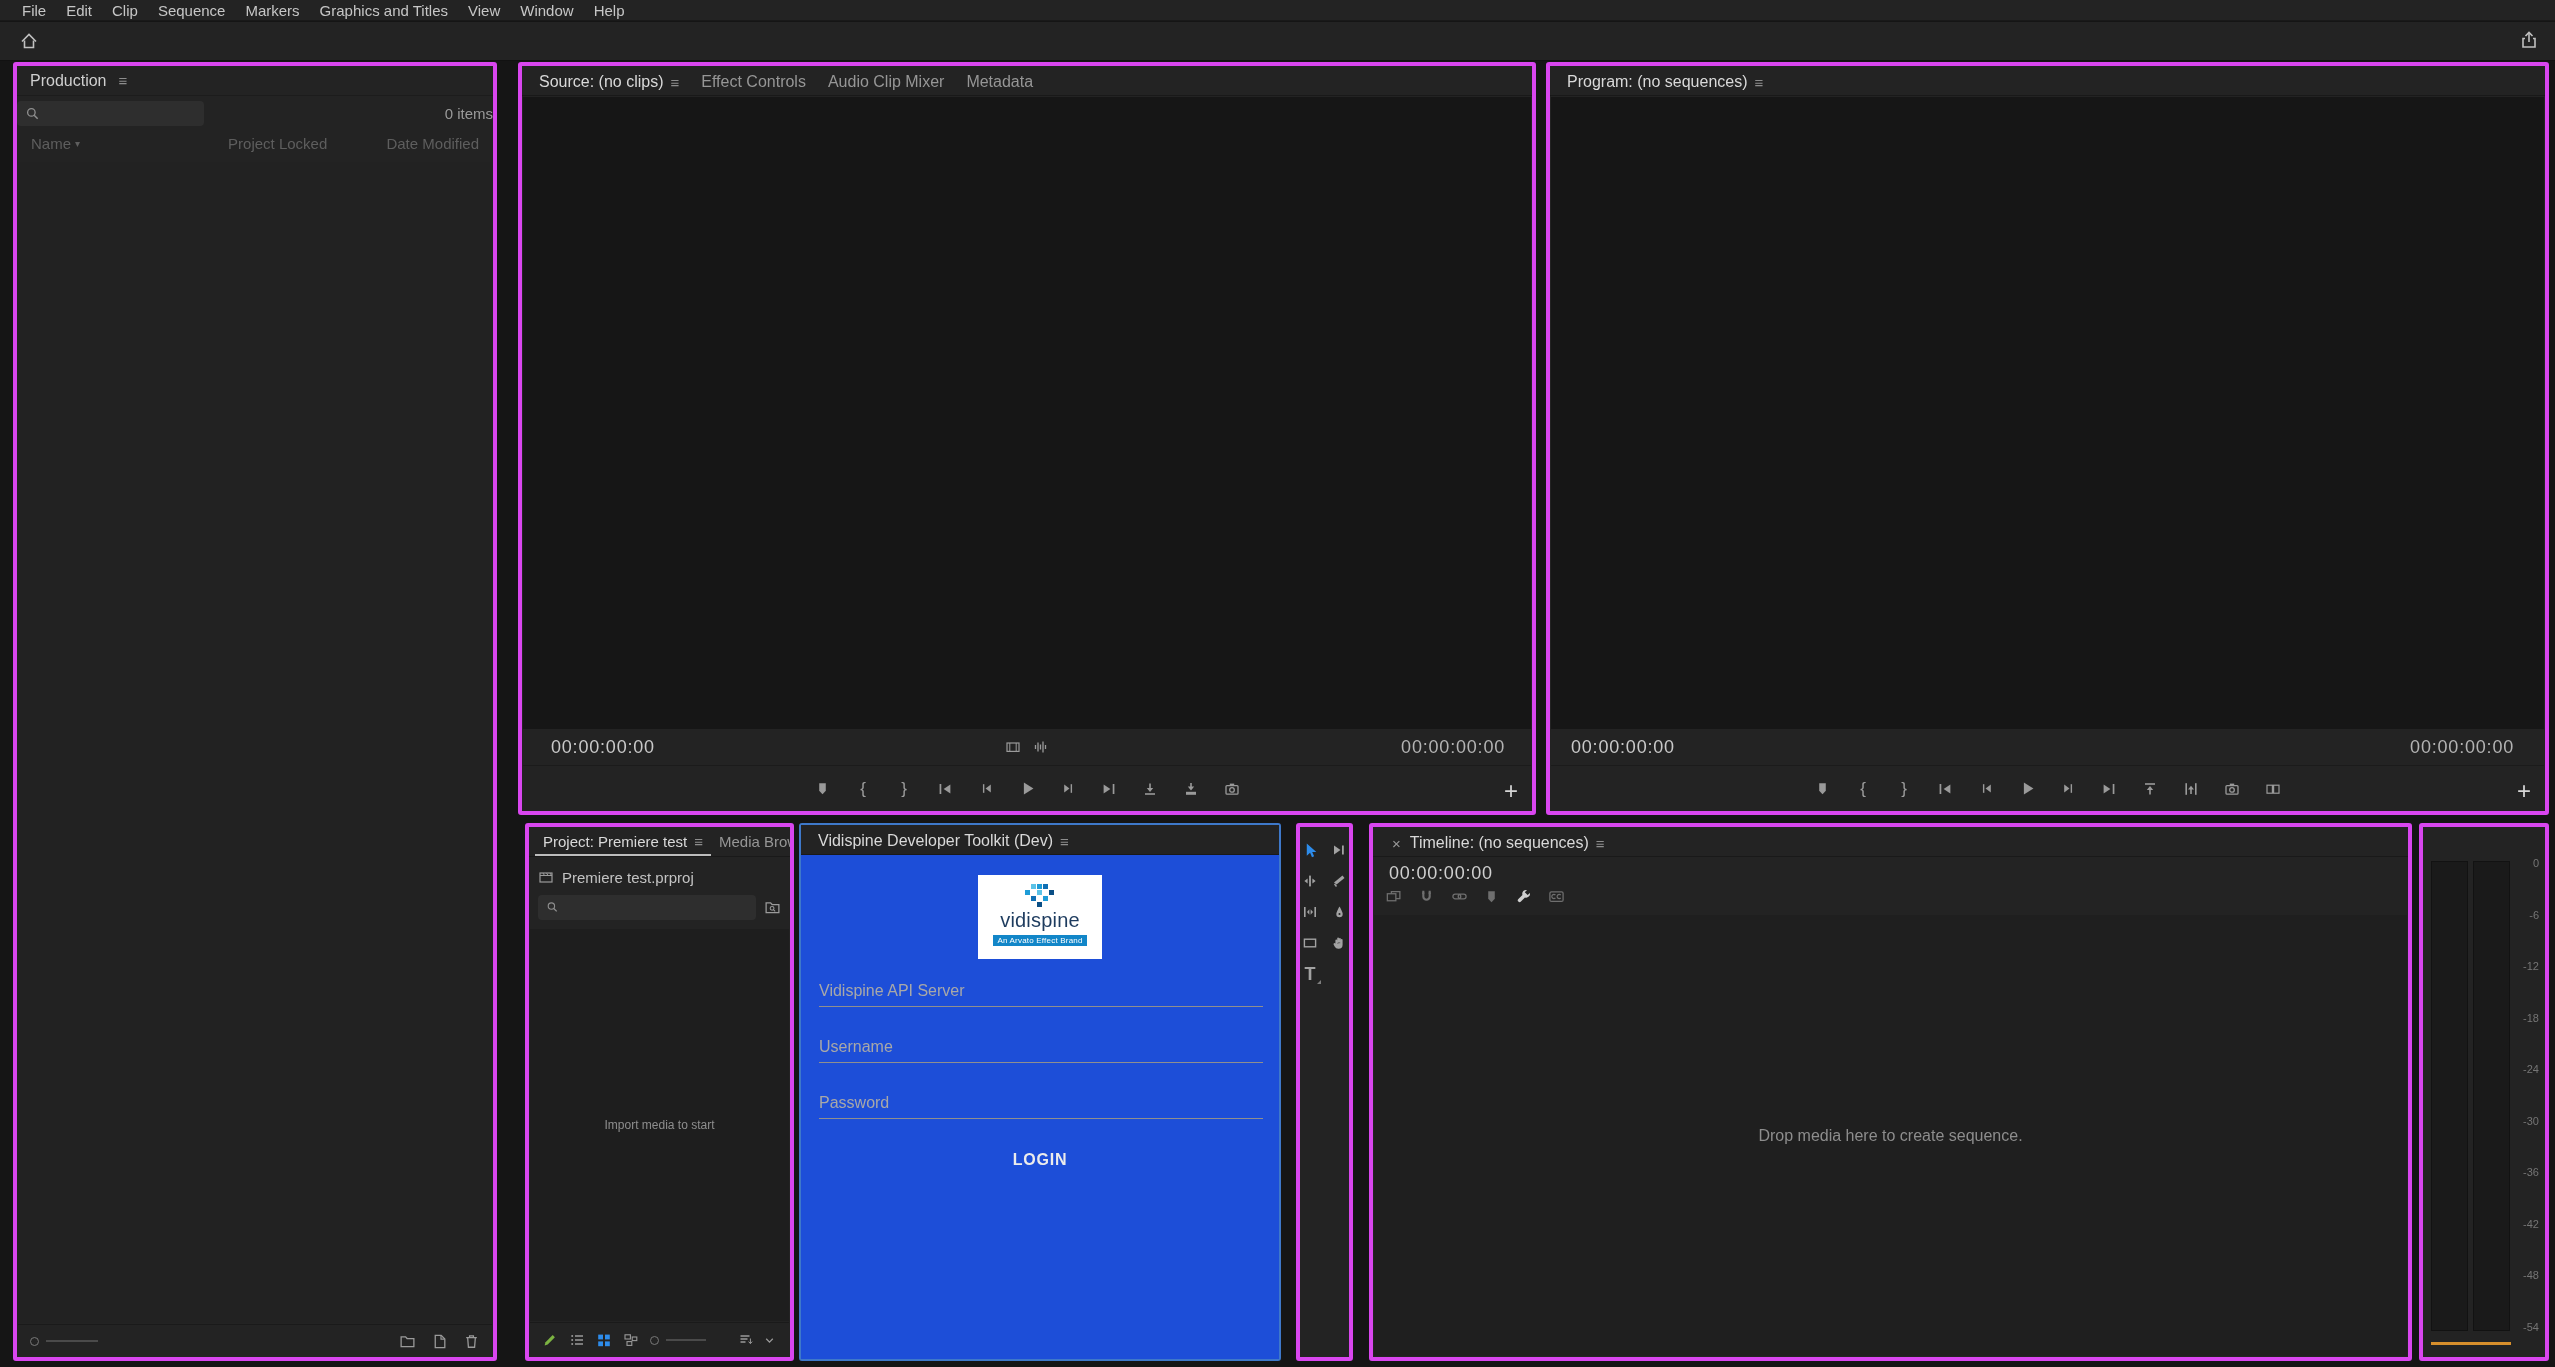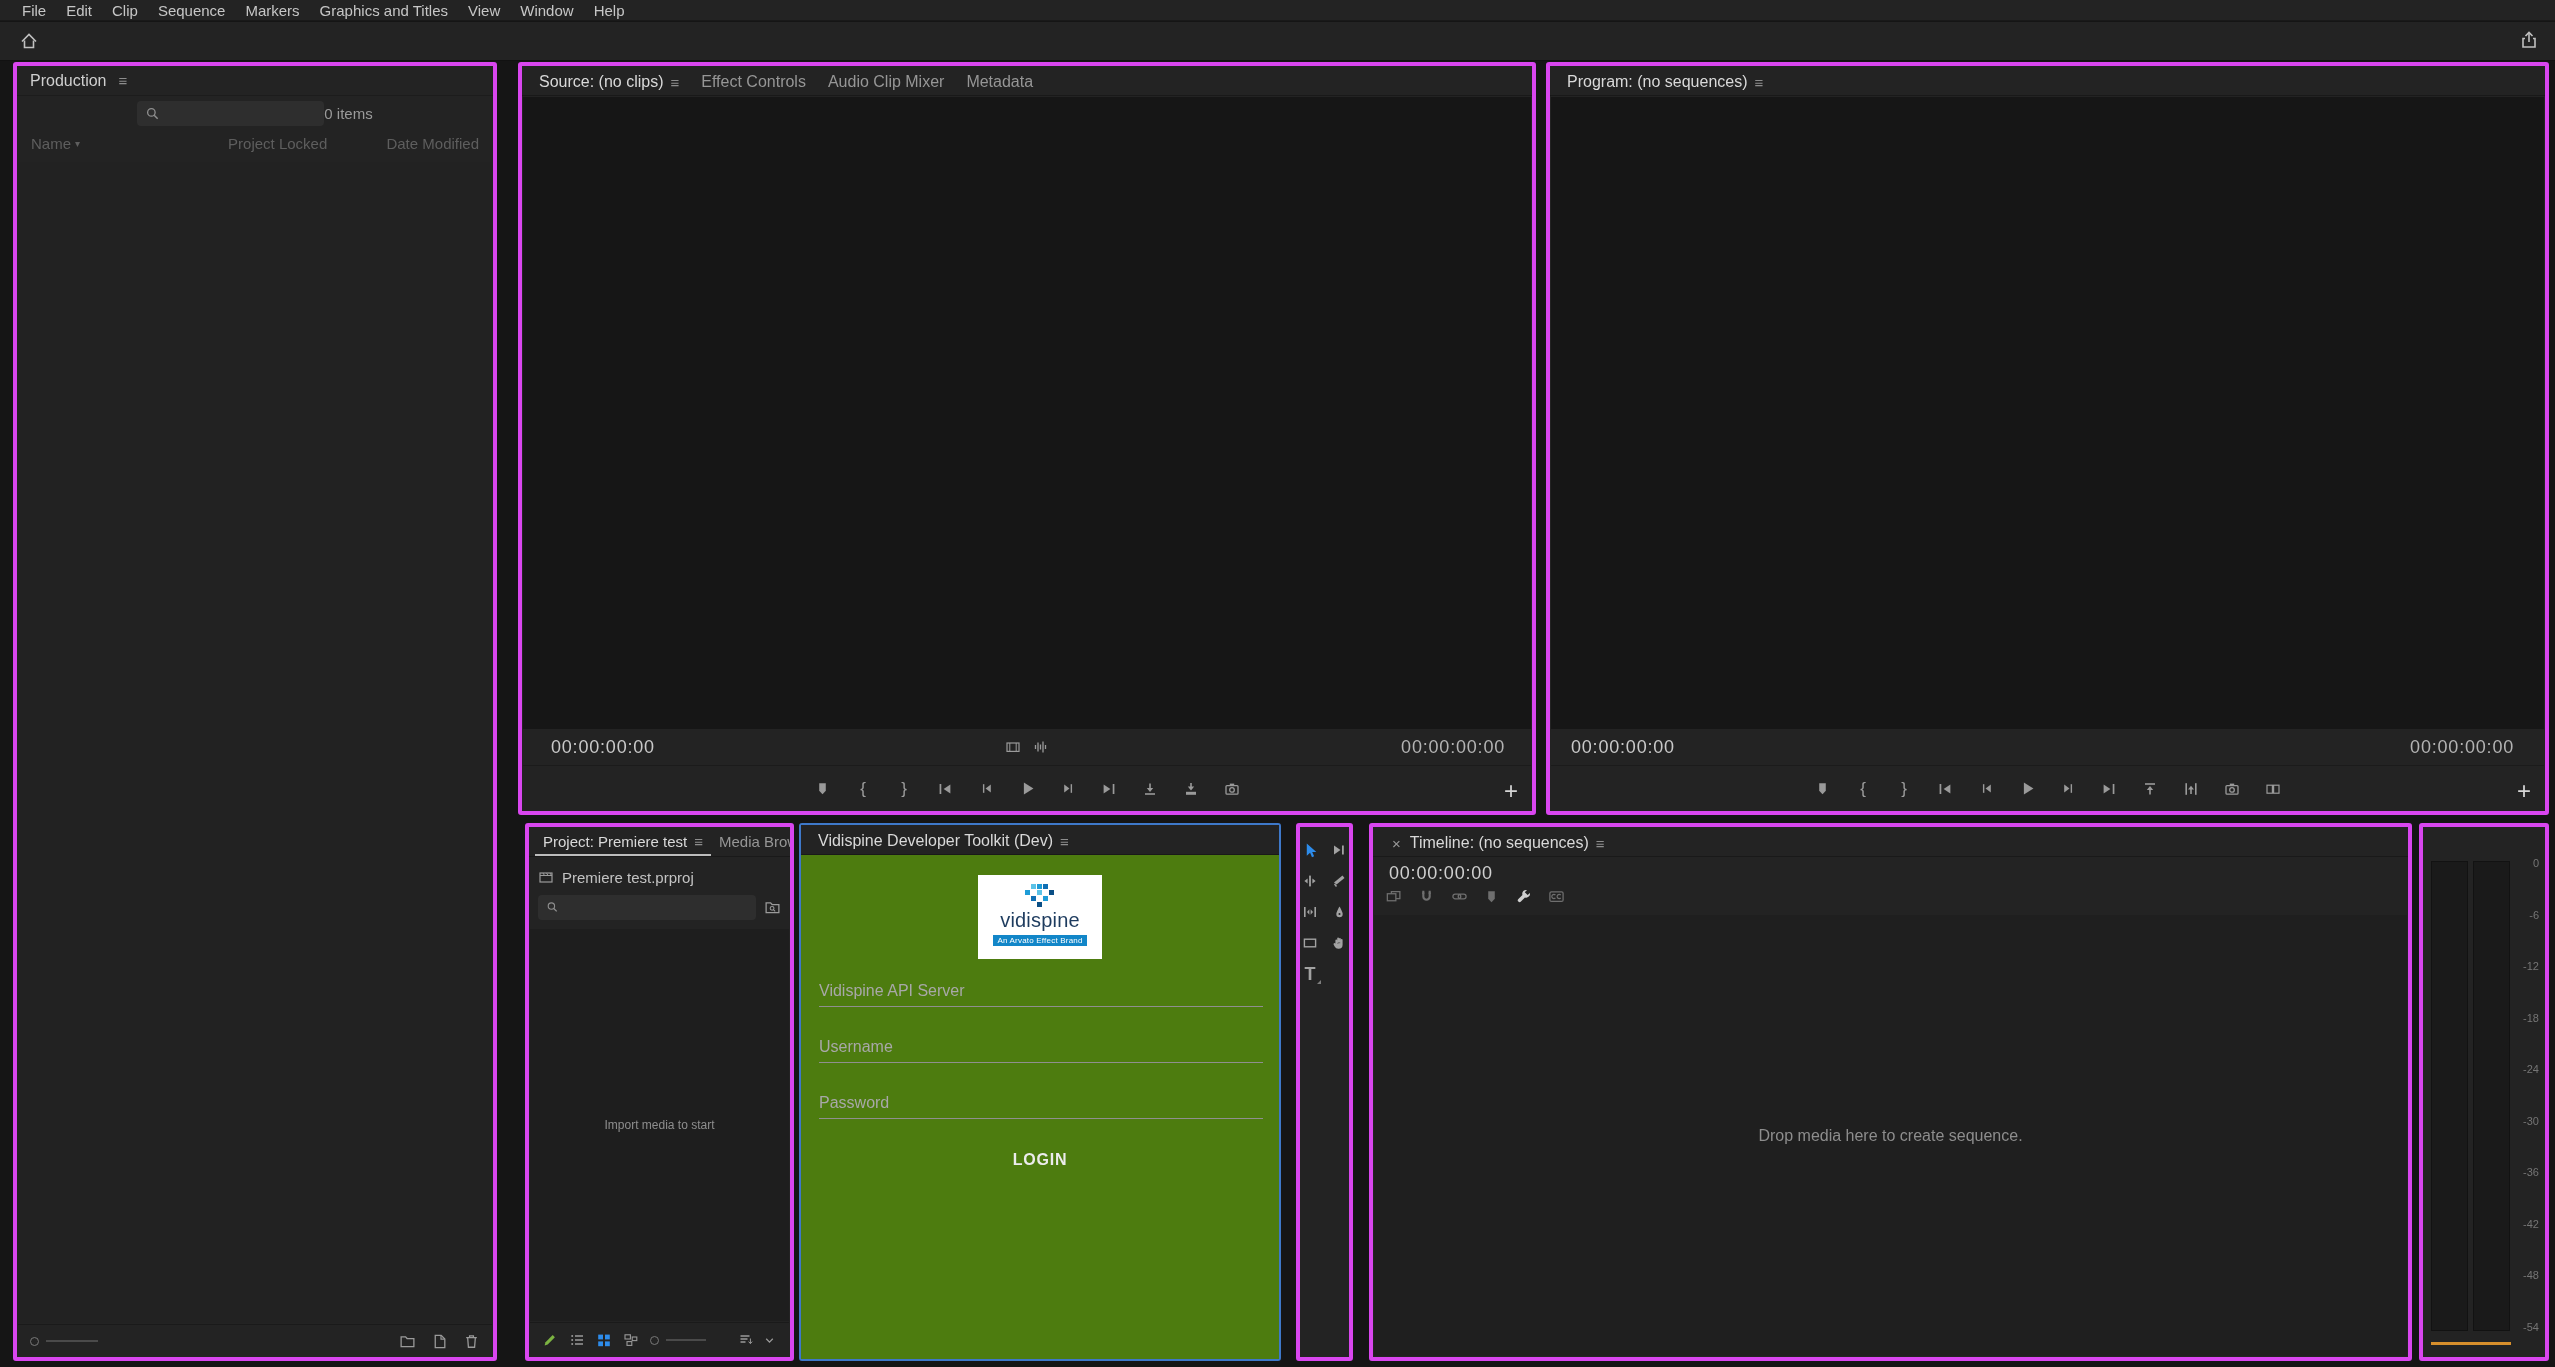--- a/index.html
+++ b/index.html
@@ -27,21 +27,21 @@
     color:#969696;overflow:hidden;white-space:nowrap;border-bottom:1px solid #191919}
   .tab{display:flex;align-items:center;gap:7px;padding:16px 11px}
   .tab.active{color:#d9d9d9}
   .tab.active.underline{box-shadow:inset 0 -2px 0 #bcbcbc}
   .ham{font-size:15px;color:#8d8d8d;line-height:1}
   .close-x{font-size:15px;color:#9a9a9a;padding:0 2px}
 
   
   #production .header{height:30px;display:flex;align-items:center;padding:0 13px;gap:12px;
     font-size:16px;color:#cfcfcf;border-bottom:1px solid #1c1c1c}
-  .search-row{display:flex;align-items:center;justify-content:center;padding:0 0;height:34px}
+  .search-row{display:flex;align-items:center;justify-content:space-between;padding:0 0;height:34px}
   .searchbox{display:flex;align-items:center;gap:6px;background:#2e2e2e;border-radius:4px;
     height:25px;padding:0 8px;color:#8f8f8f}
   .searchbox input{background:transparent;border:none;outline:none;color:#cfcfcf;font-size:14px;width:150px}
   .count{font-size:15px;color:#9a9a9a}
   #prod-cols{display:flex;align-items:center;padding:0 14px;height:26px;font-size:15px;color:#5e5e5e}
   #prod-cols .caret{font-size:10px;margin-left:4px;color:#5e5e5e}
   #prod-cols .c-locked{margin-left:148px}
   #prod-cols .c-mod{margin-left:auto}
   #prod-body{position:absolute;top:96px;bottom:34px;left:1px;right:1px;background:#222}
   .panel-footer{position:absolute;bottom:0;left:1px;right:1px;height:33px;display:flex;
@@ -74,21 +74,21 @@
   #proj-body{position:absolute;top:102px;bottom:36px;left:1px;right:1px;background:#1e1e1e;
     display:flex;align-items:center;justify-content:center}
   #proj-body span{font-size:12px;color:#8e8e8e}
   #project .panel-footer{height:35px}
   .green{color:#7cb342}
   .blue{color:#2d8ceb}
 
   
   #vidispine{border:2px solid #3e78c9;background:#1a1a1a}
   #vidispine .tabbar{background:#232323}
-  #vid-content{position:absolute;top:30px;left:0;right:0;bottom:0;background:#4d7c0f}
+  #vid-content{position:absolute;top:30px;left:0;right:0;bottom:0;background:#1d4ed8}
   .logo-card{position:absolute;top:20px;left:50%;transform:translateX(-50%);width:124px;height:84px;
     background:#ffffff;display:flex;flex-direction:column;align-items:center;padding-top:8px}
   .logo-word{font-size:20px;color:#1d3b5e;letter-spacing:.2px;margin-top:1px}
   .logo-badge{margin-top:3px;background:#1286c8;color:#fff;font-size:8px;padding:1px 4px;letter-spacing:.2px}
   .vid-field{position:absolute;left:18px;right:16px}
   .vid-field input{width:100%;height:32px;background:transparent;border:none;outline:none;
     border-bottom:1px solid #8f8f8f;font-size:16px;color:#cfcfcf;font-family:Liberation Sans, sans-serif}
   .vid-field input::placeholder{color:#a8a8a8}
   #login-btn{position:absolute;top:296px;left:50%;transform:translateX(-50%);background:none;border:none;
     color:#ececec;font-weight:bold;font-size:16px;letter-spacing:.8px;font-family:"Liberation Sans",sans-serif}

